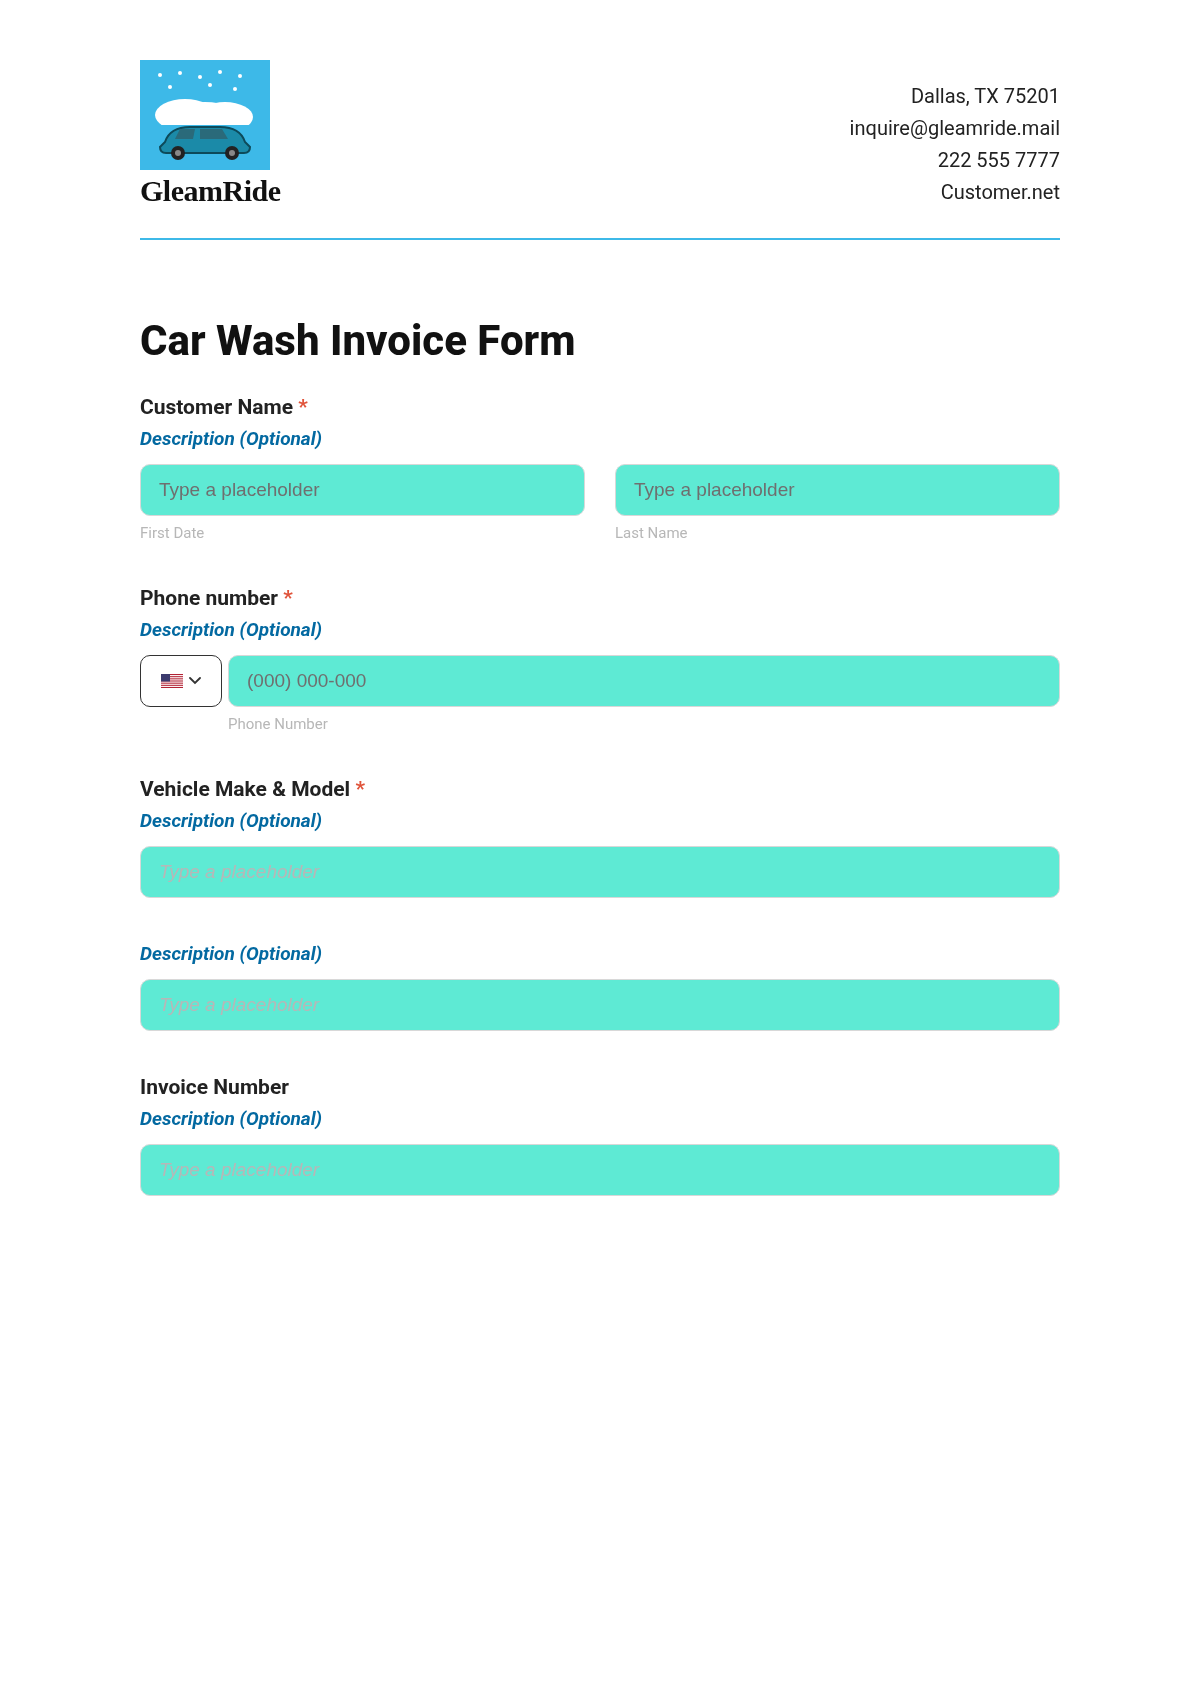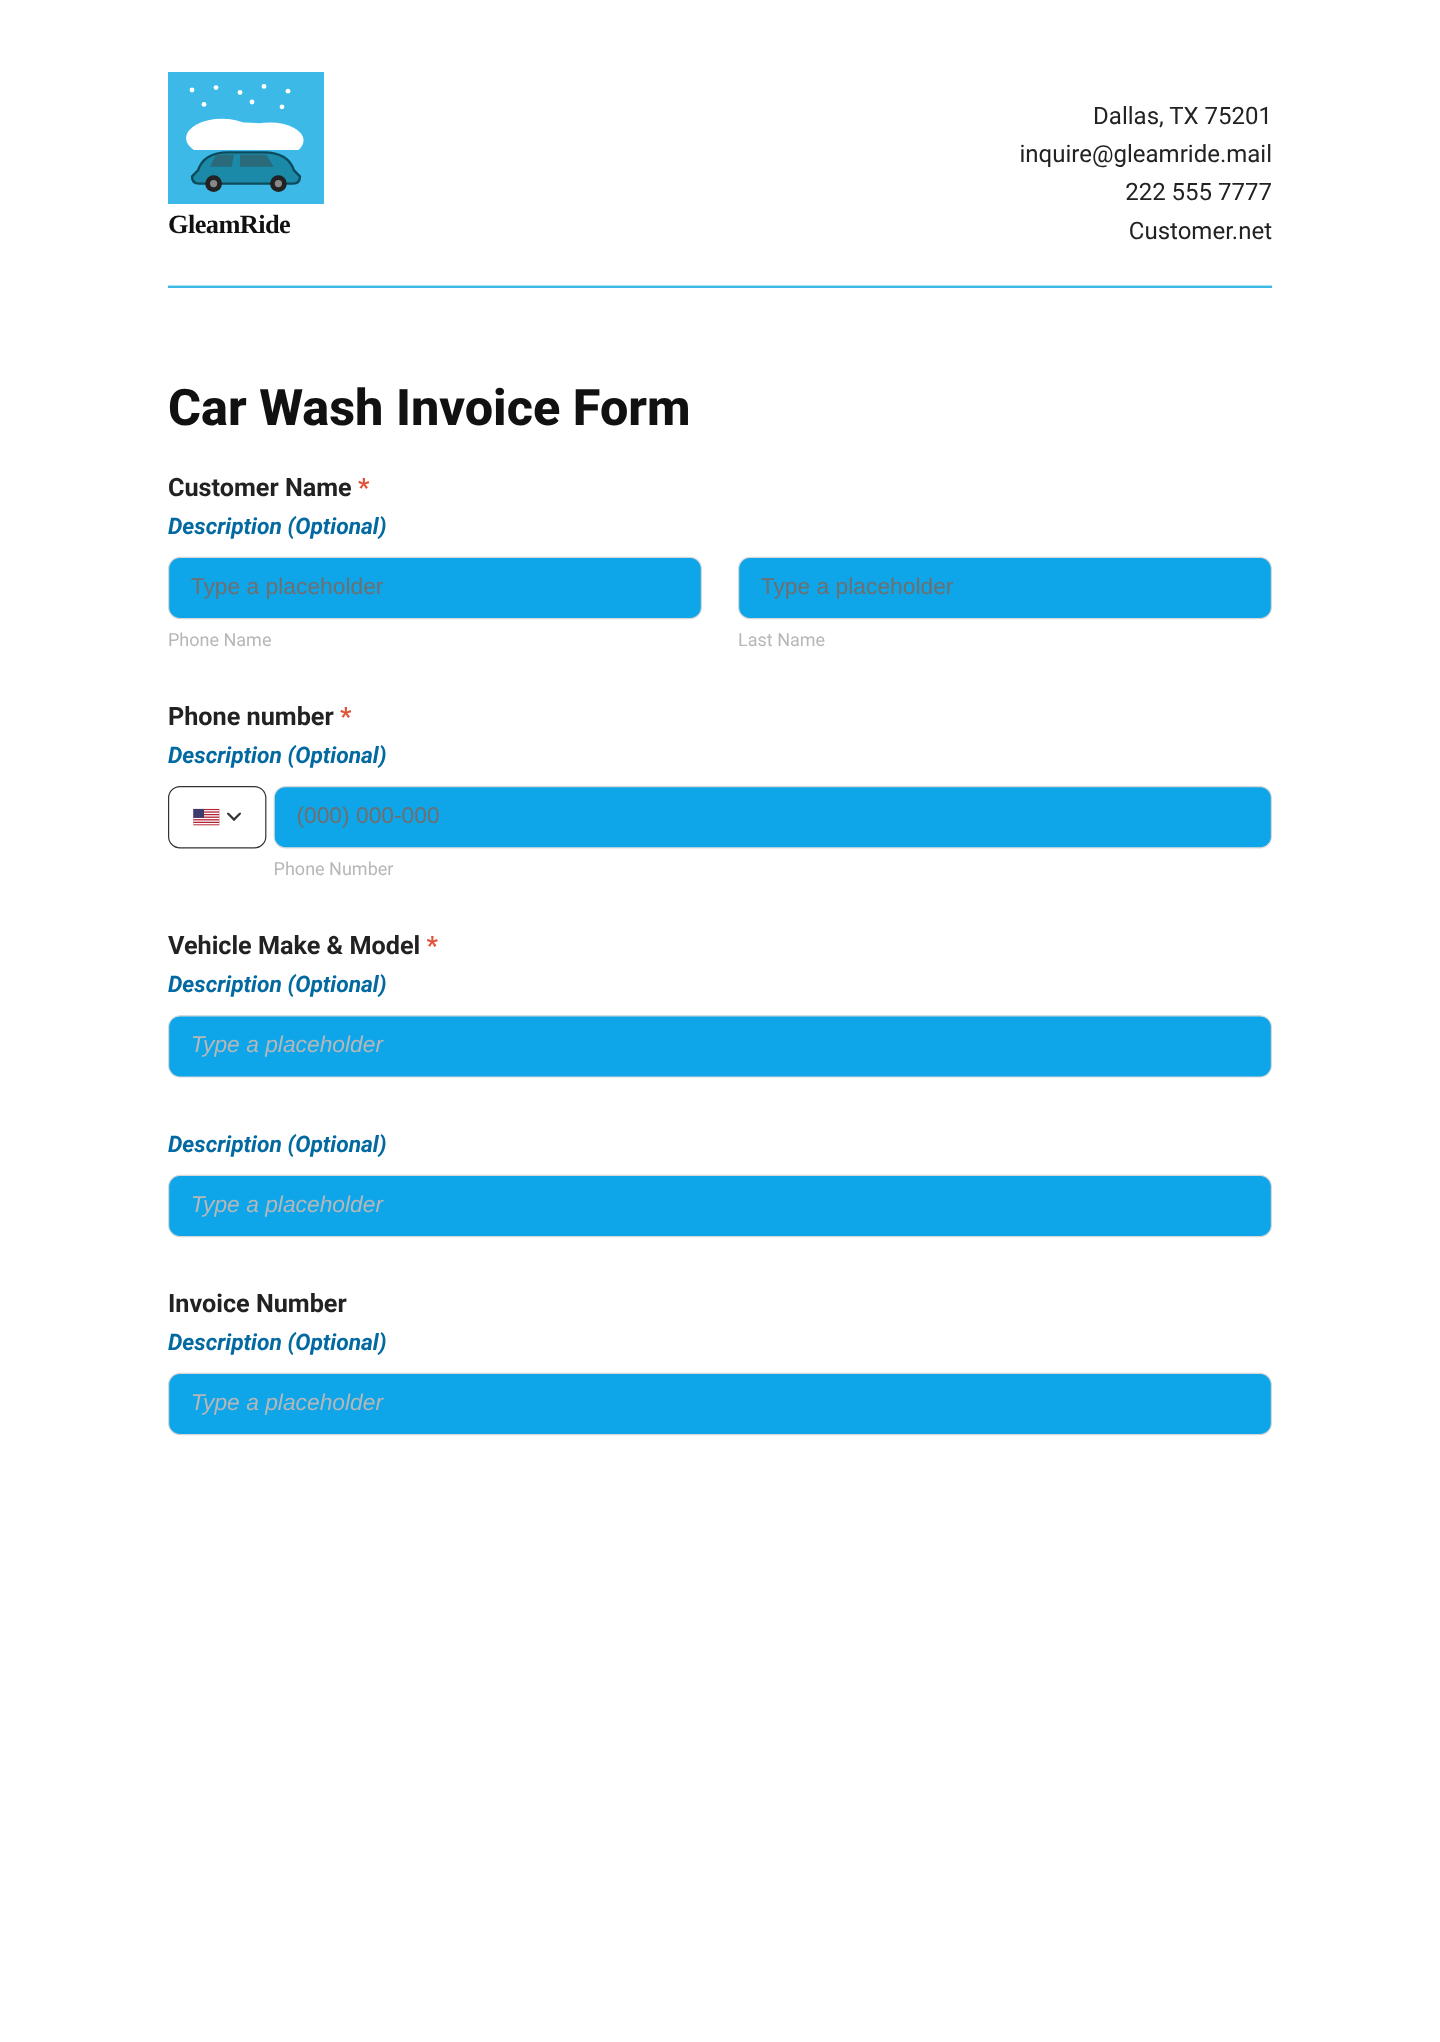--- a/index.html
+++ b/index.html
@@ -39,21 +39,21 @@
   }
   .logo-img .car {
     position: absolute;
     bottom: 8px;
     left: 50%;
     transform: translateX(-50%);
   }
   .brand {
     font-family: Georgia, "Times New Roman", serif;
     font-weight: 900;
-    font-size: 22px;
+    font-size: 30px;
     letter-spacing: -0.5px;
     color: #111;
     margin-top: 4px;
   }
   .contact {
     text-align: right;
     font-size: 20px;
     line-height: 1.6;
     color: #222;
     padding-top: 20px;
@@ -93,21 +93,21 @@
   }
   .col { flex: 1; }
   .input {
     width: 100%;
     height: 52px;
     border: 1px solid #d8d8d8;
     border-radius: 10px;
     padding: 0 18px;
     font-size: 19px;
     color: #333;
-    background: #0ea5e9;
+    background: #5eead4;
   }
   .input::placeholder {
     color: #b7b7b7;
     font-style: italic;
   }
   .input.plain-ph::placeholder {
     font-style: normal;
     color: #6f6f6f;
   }
   .sub-label {
@@ -189,21 +189,21 @@
 
   <div class="field">
     <div class="field-label">
       <span>Customer Name</span>
       <span class="required">*</span>
     </div>
     <div class="field-desc">Description (Optional)</div>
     <div class="row">
       <div class="col">
         <input class="input plain-ph" type="text" placeholder="Type a placeholder" style="">
-        <div class="sub-label">Phone Name</div>
+        <div class="sub-label">First Date</div>
       </div>
       <div class="col">
         <input class="input plain-ph" type="text" placeholder="Type a placeholder" style="">
         <div class="sub-label">Last Name</div>
       </div>
     </div>
   </div>
 
   <div class="field">
     <div class="field-label">

